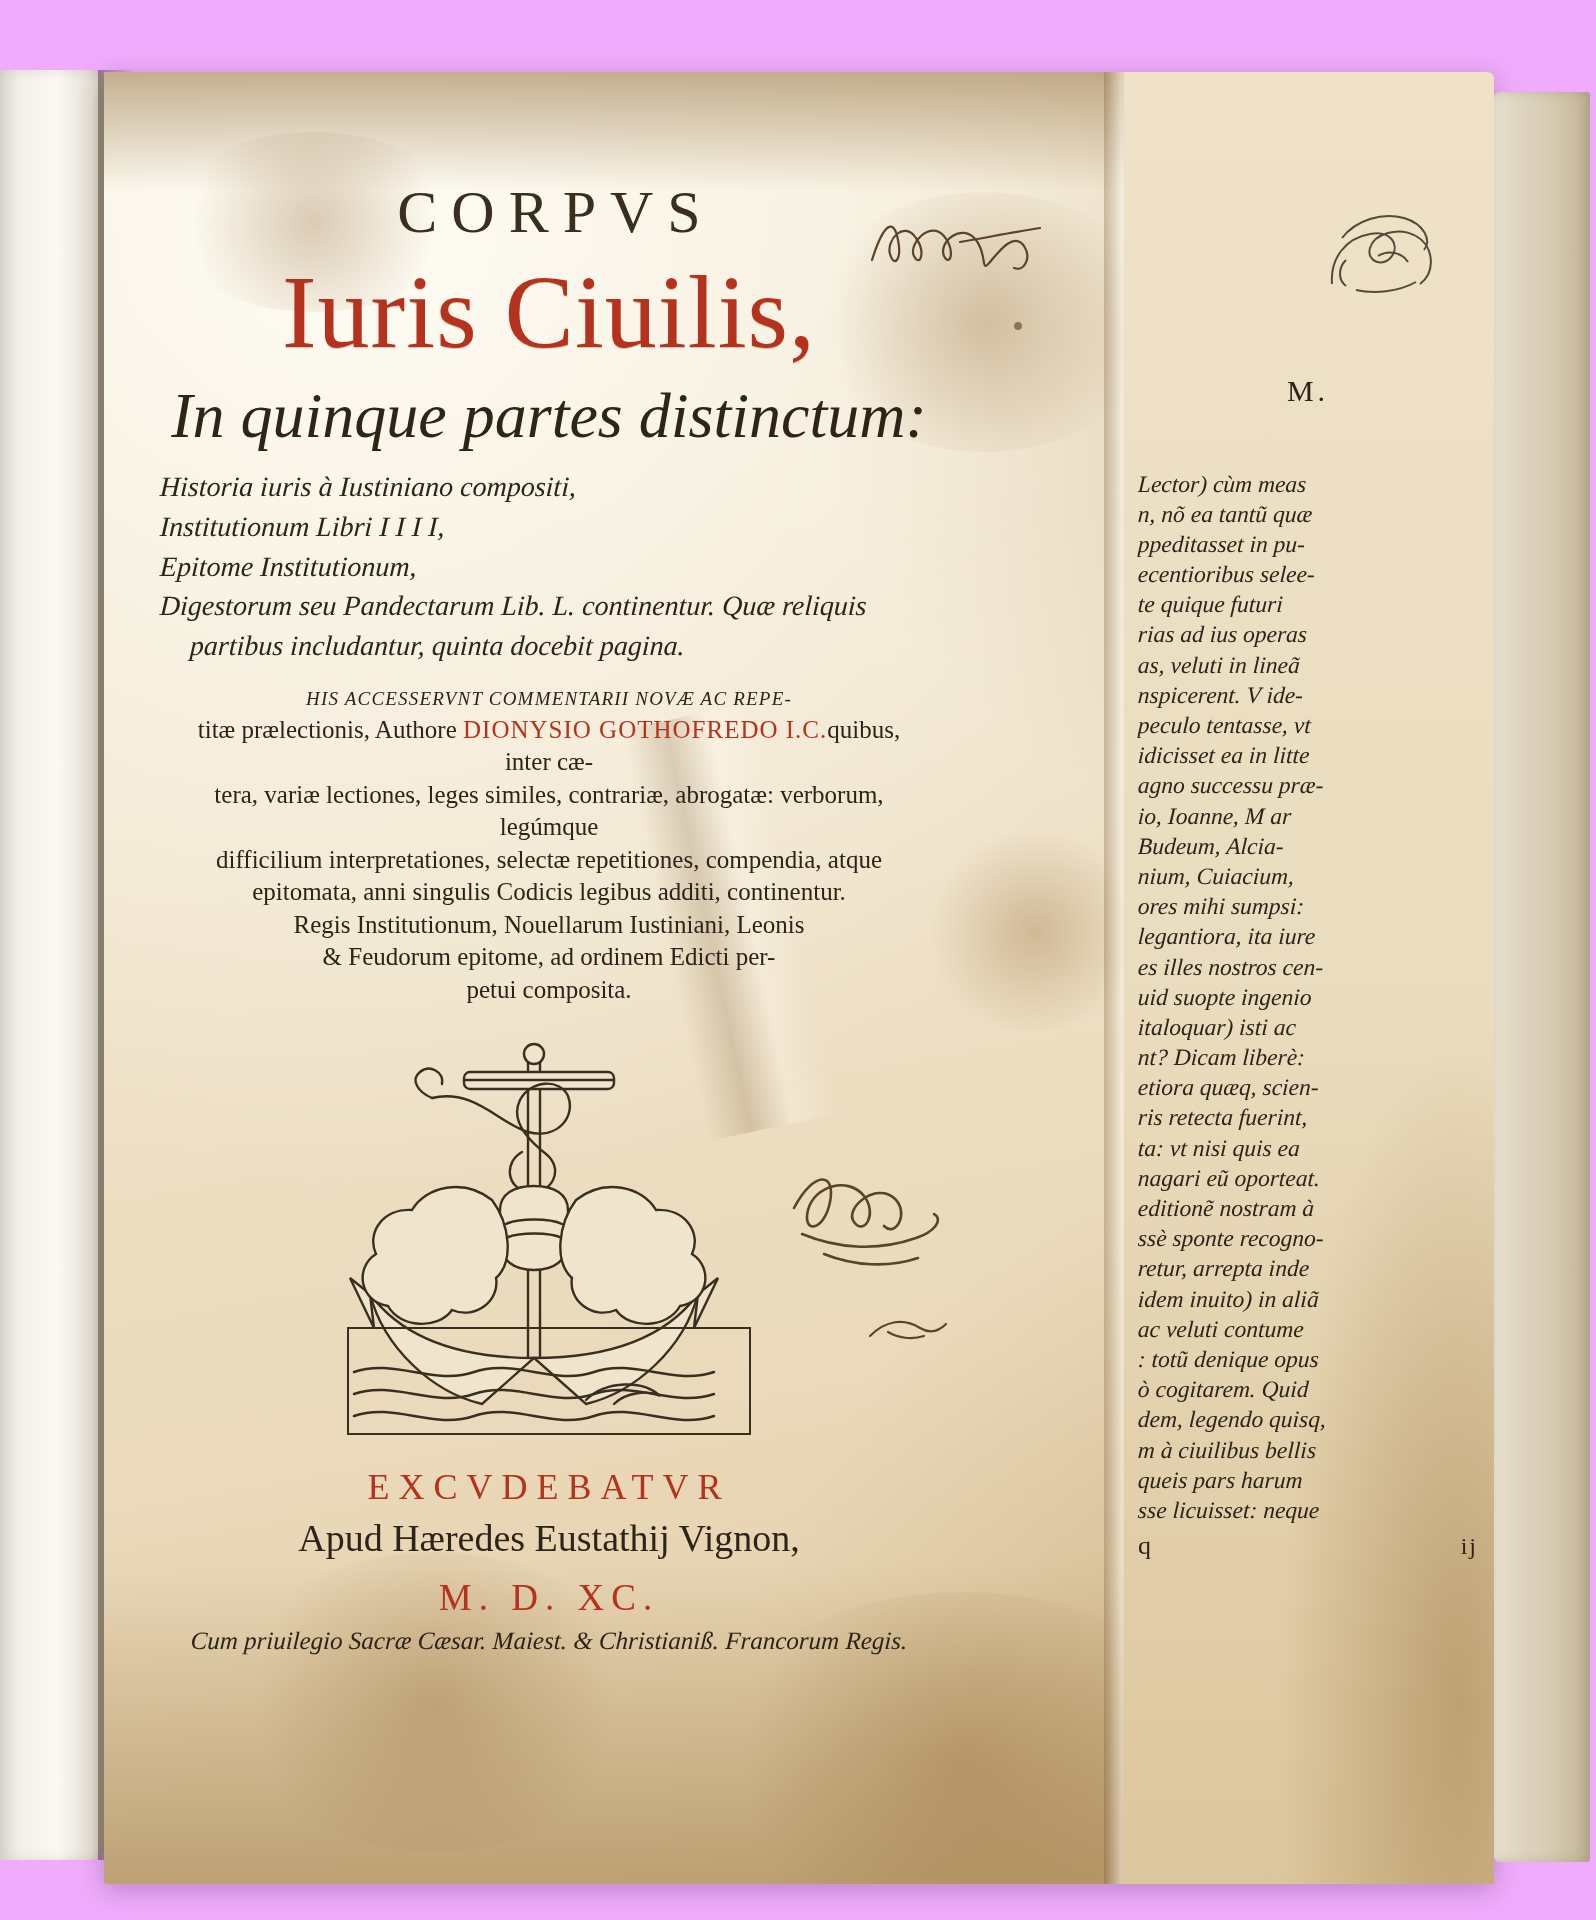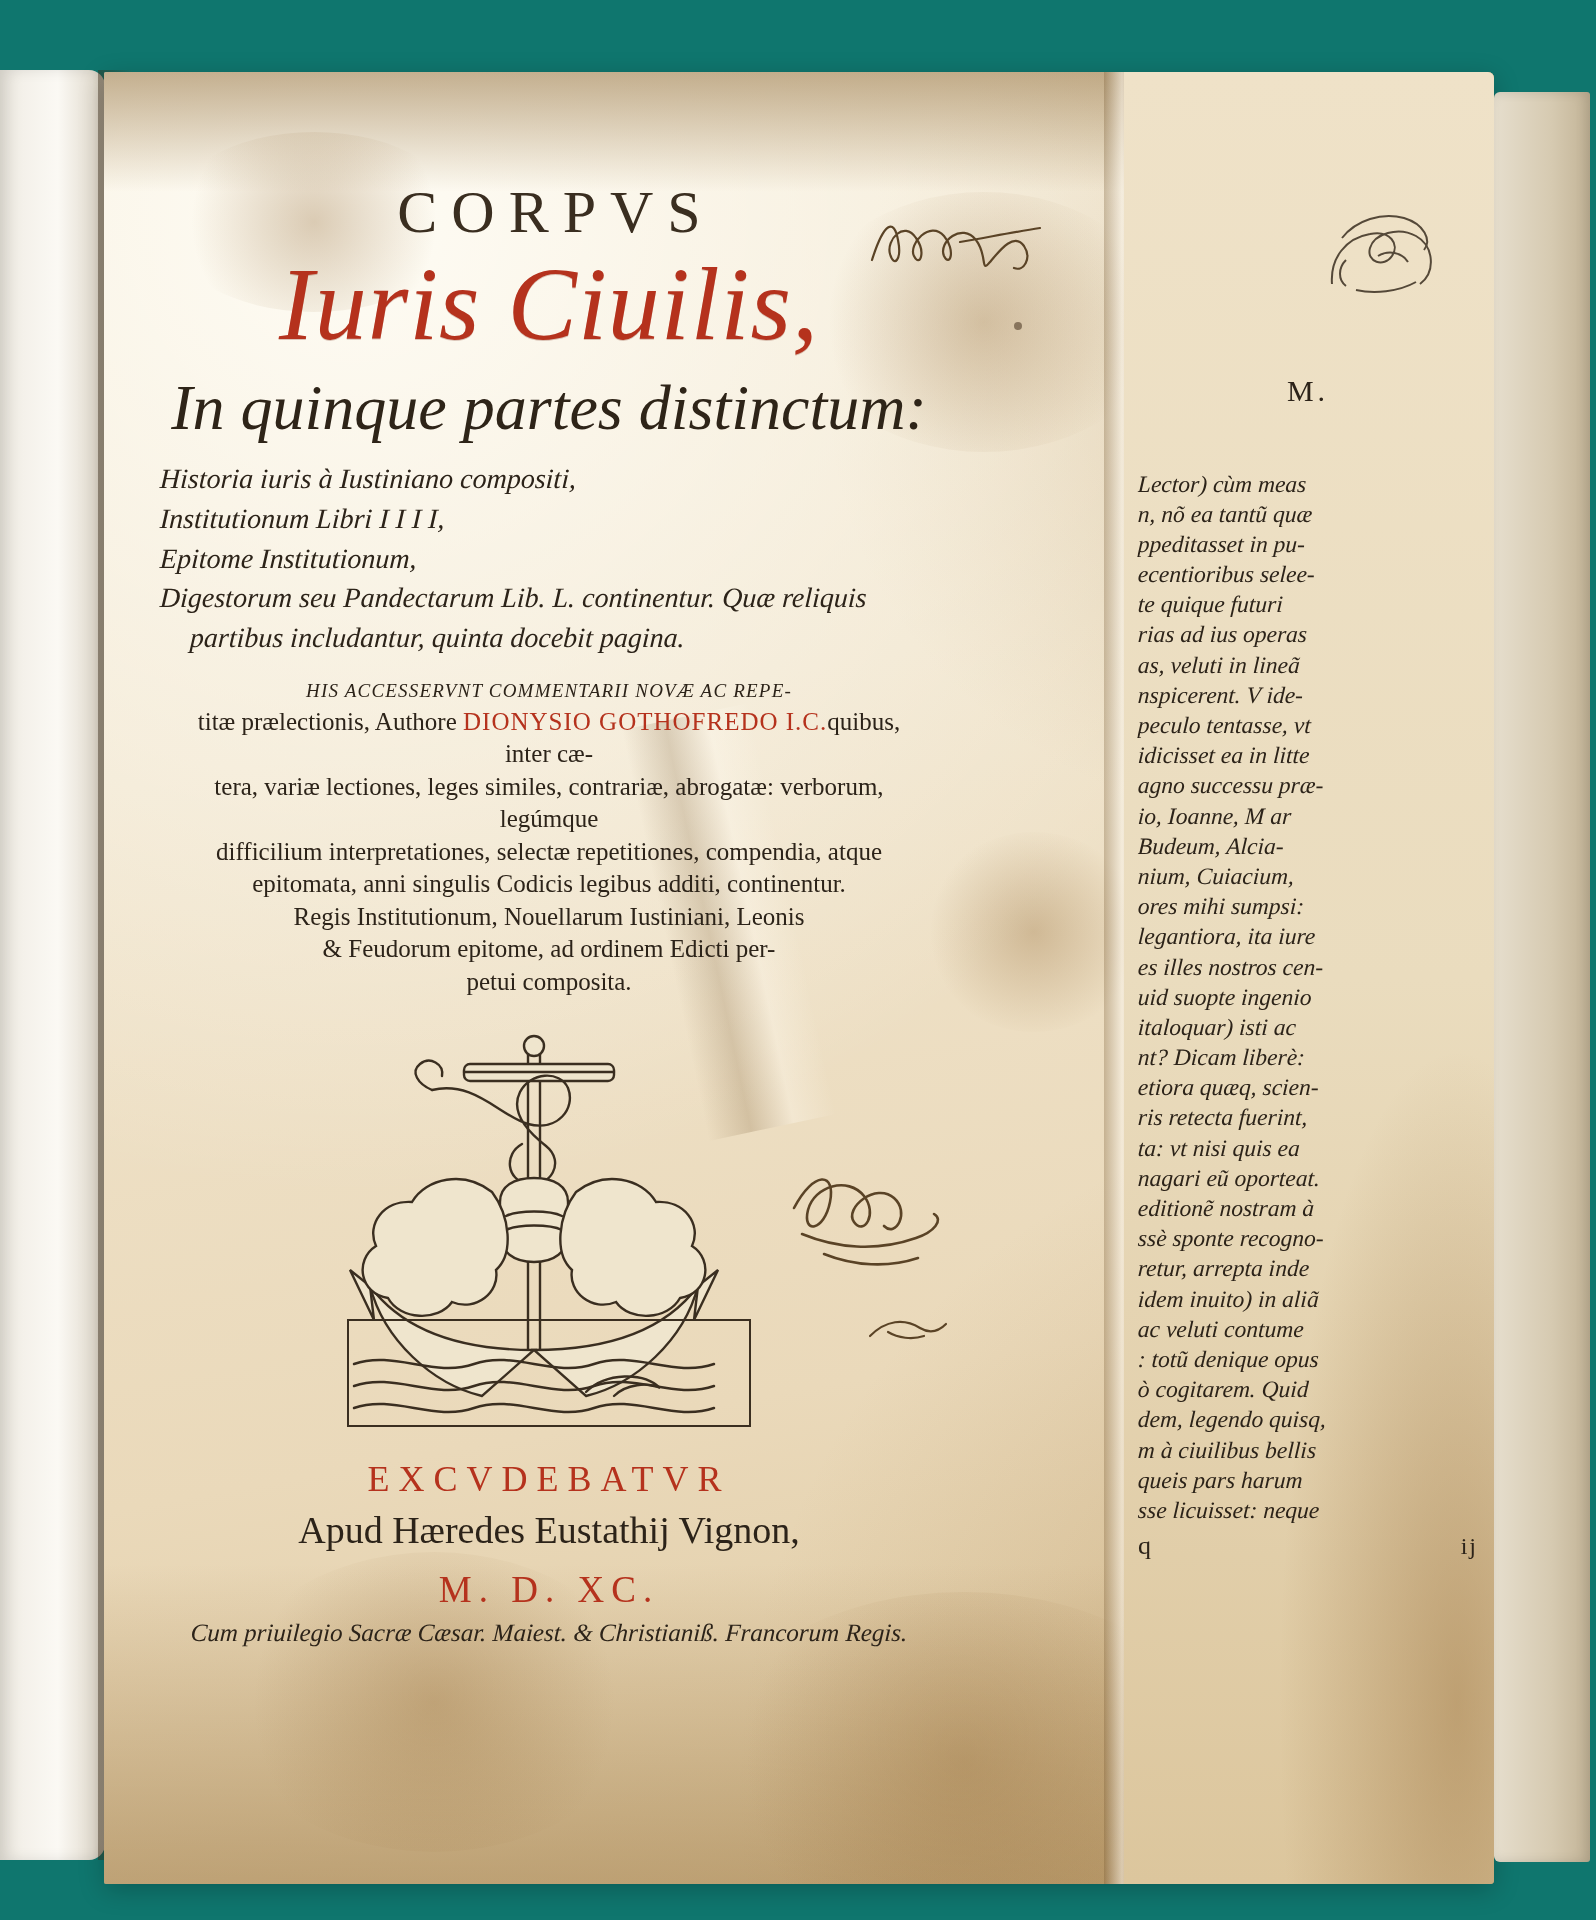--- a/index.html
+++ b/index.html
@@ -12,21 +12,21 @@
     height: 1920px;
     position: relative;
     overflow: hidden;
     font-family: "Liberation Serif", serif;
   }
 
   
   #photo {
     position: absolute;
     inset: 0;
-    background: #0f766e;
+    background: #f0abfc;
   }
 
   
   #left-leaf {
     position: absolute;
     left: 0; top: 70px;
     width: 105px; height: 1790px;
     background: linear-gradient(90deg,#e8e4db 0%, #f4f1ea 22%, #fbf9f4 55%, #e4ded2 88%, #cfc7b6 100%);
     border-radius: 0 16px 16px 0;
     box-shadow: 6px 0 14px rgba(0,0,0,0.10) inset;
@@ -95,24 +95,23 @@
     letter-spacing: 14px;
     color: #3a2e20;
     margin: 46px 0 0 0;
     text-indent: 14px;
   }
   .t-iuris {
     font-family: "Liberation Serif", serif;
     font-size: 104px;
     line-height: 1.02;
     color: #b5321d;
-    margin: 4px 0 0 0;
+    margin: 12px 0 0 0;
     letter-spacing: 1px;
     text-shadow: 0 1px 0 rgba(120,40,20,0.25);
-    font-style: italic;
   }
   .t-subtitle {
     font-size: 64px;
     color: #2e2418;
     margin: 14px 0 0 0;
     letter-spacing: 0px;
     font-style: italic;
   }
   .t-quarum {
     font-size: 31px;

